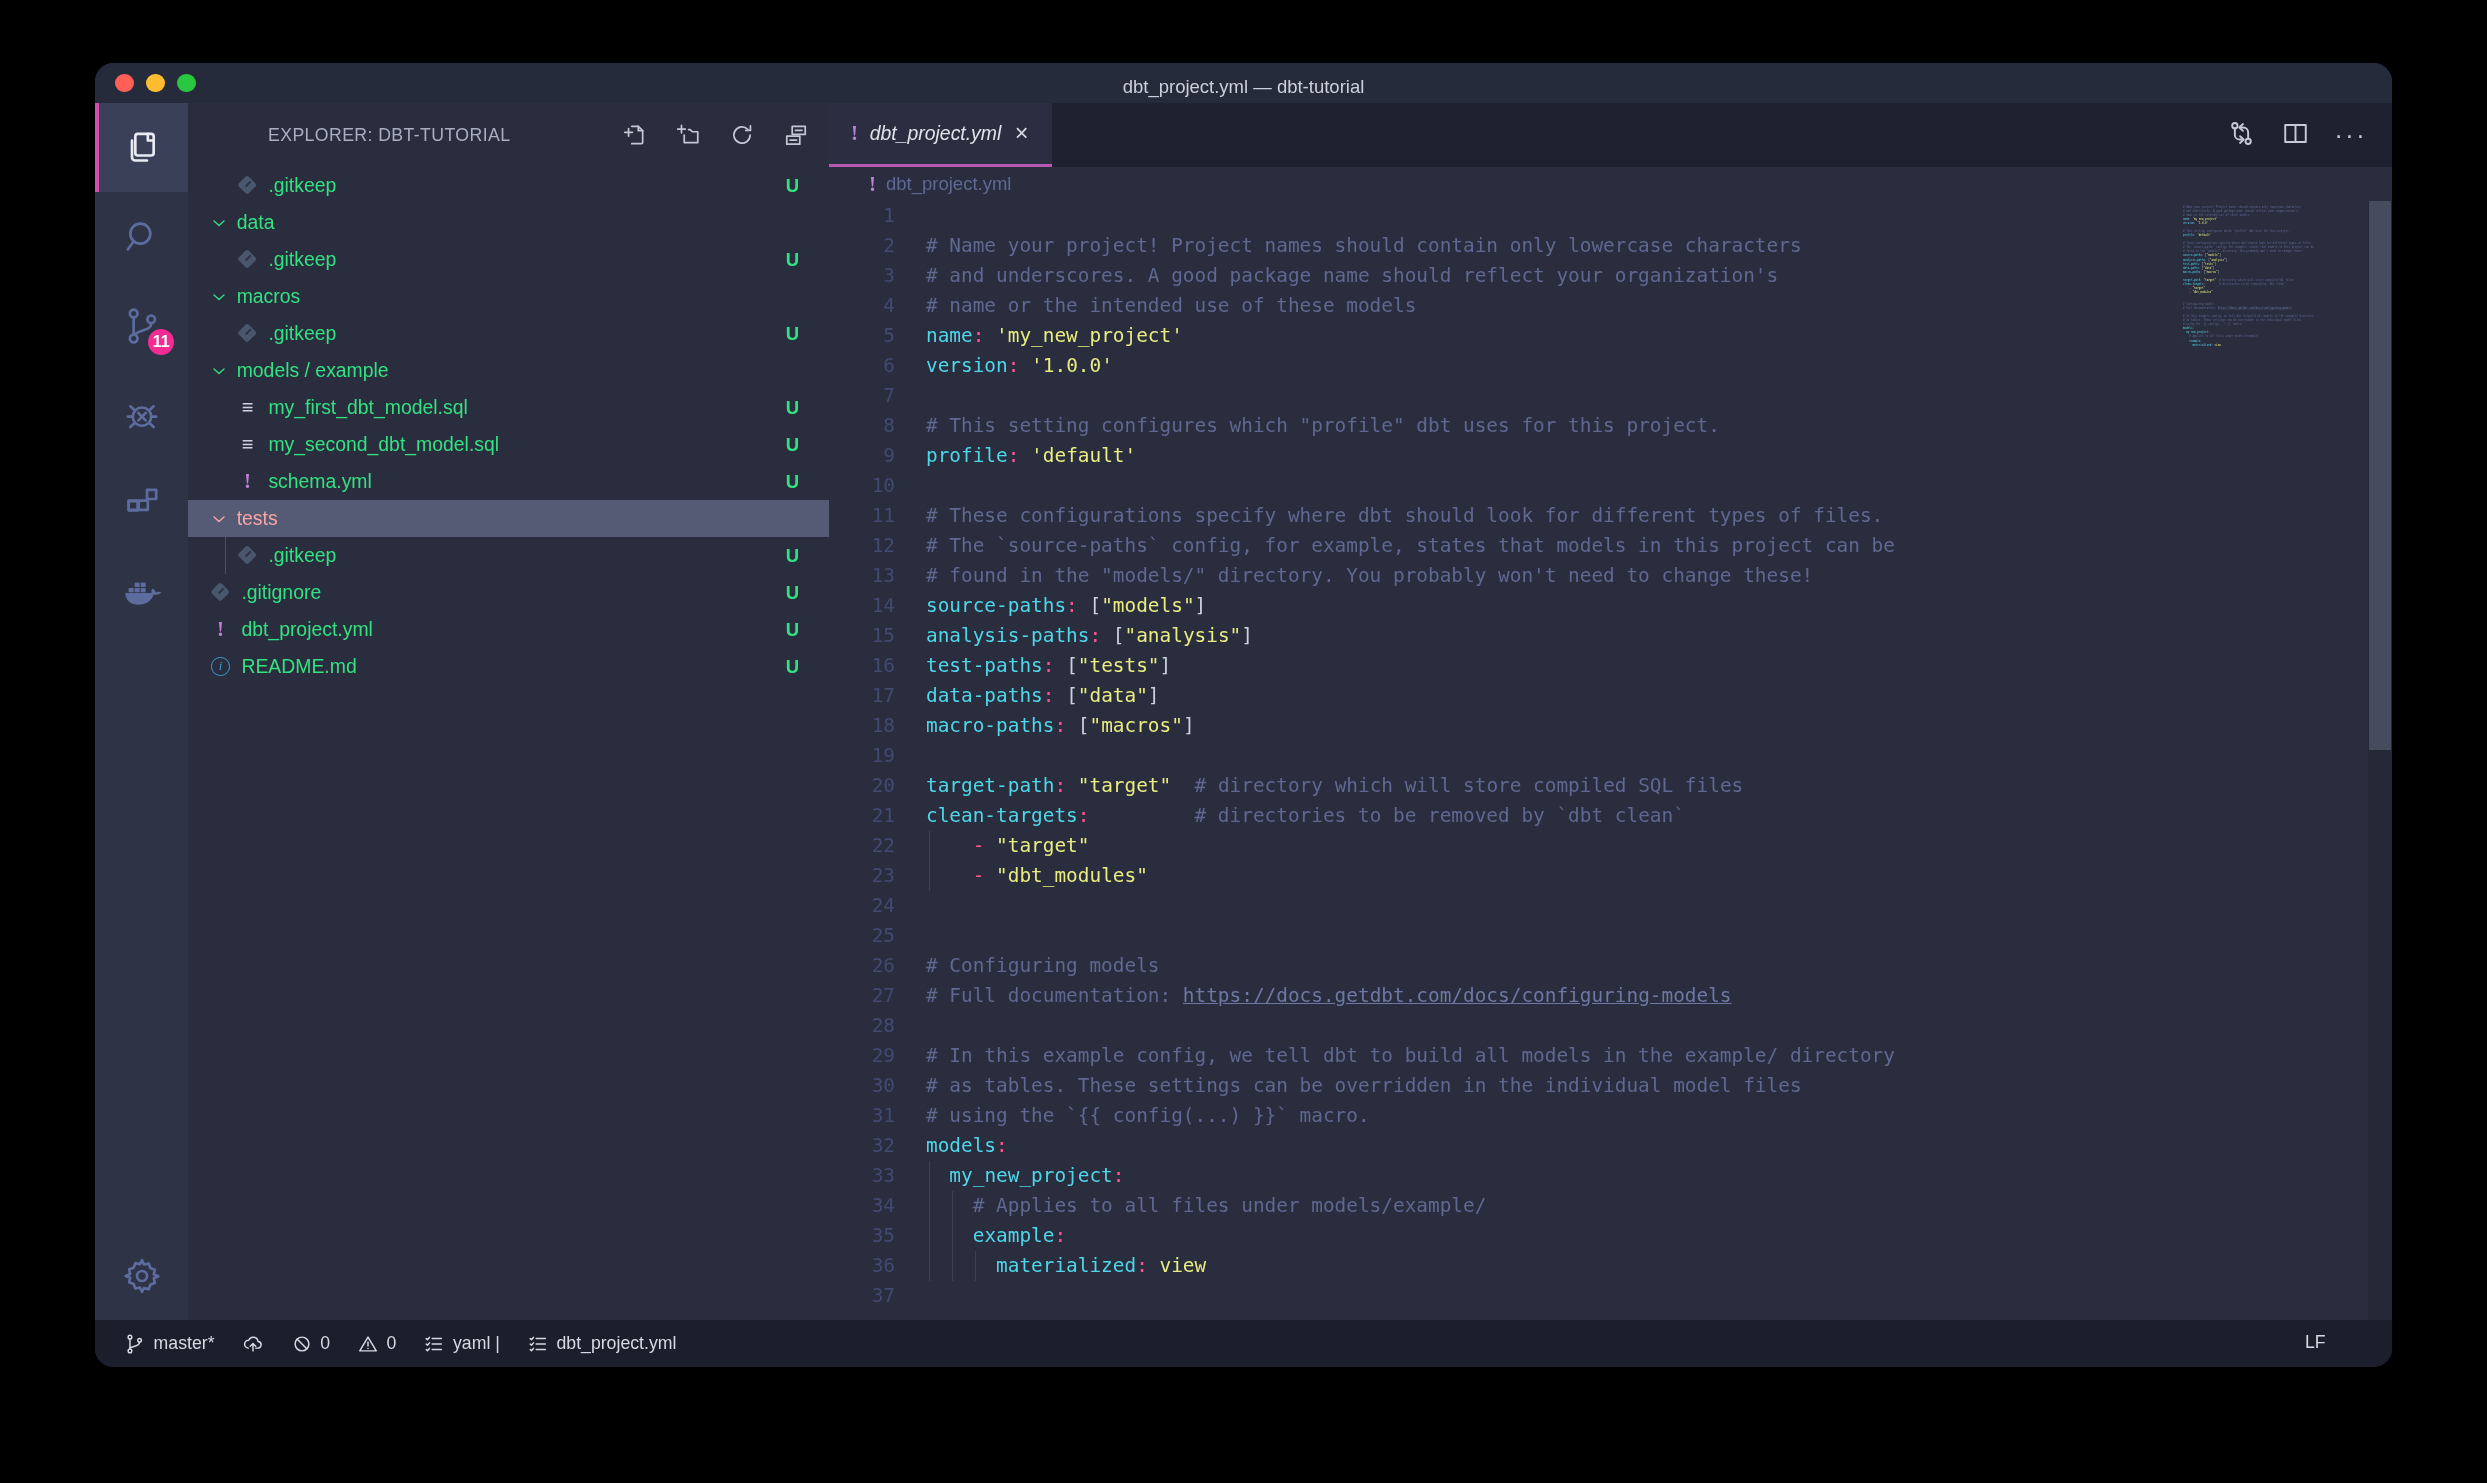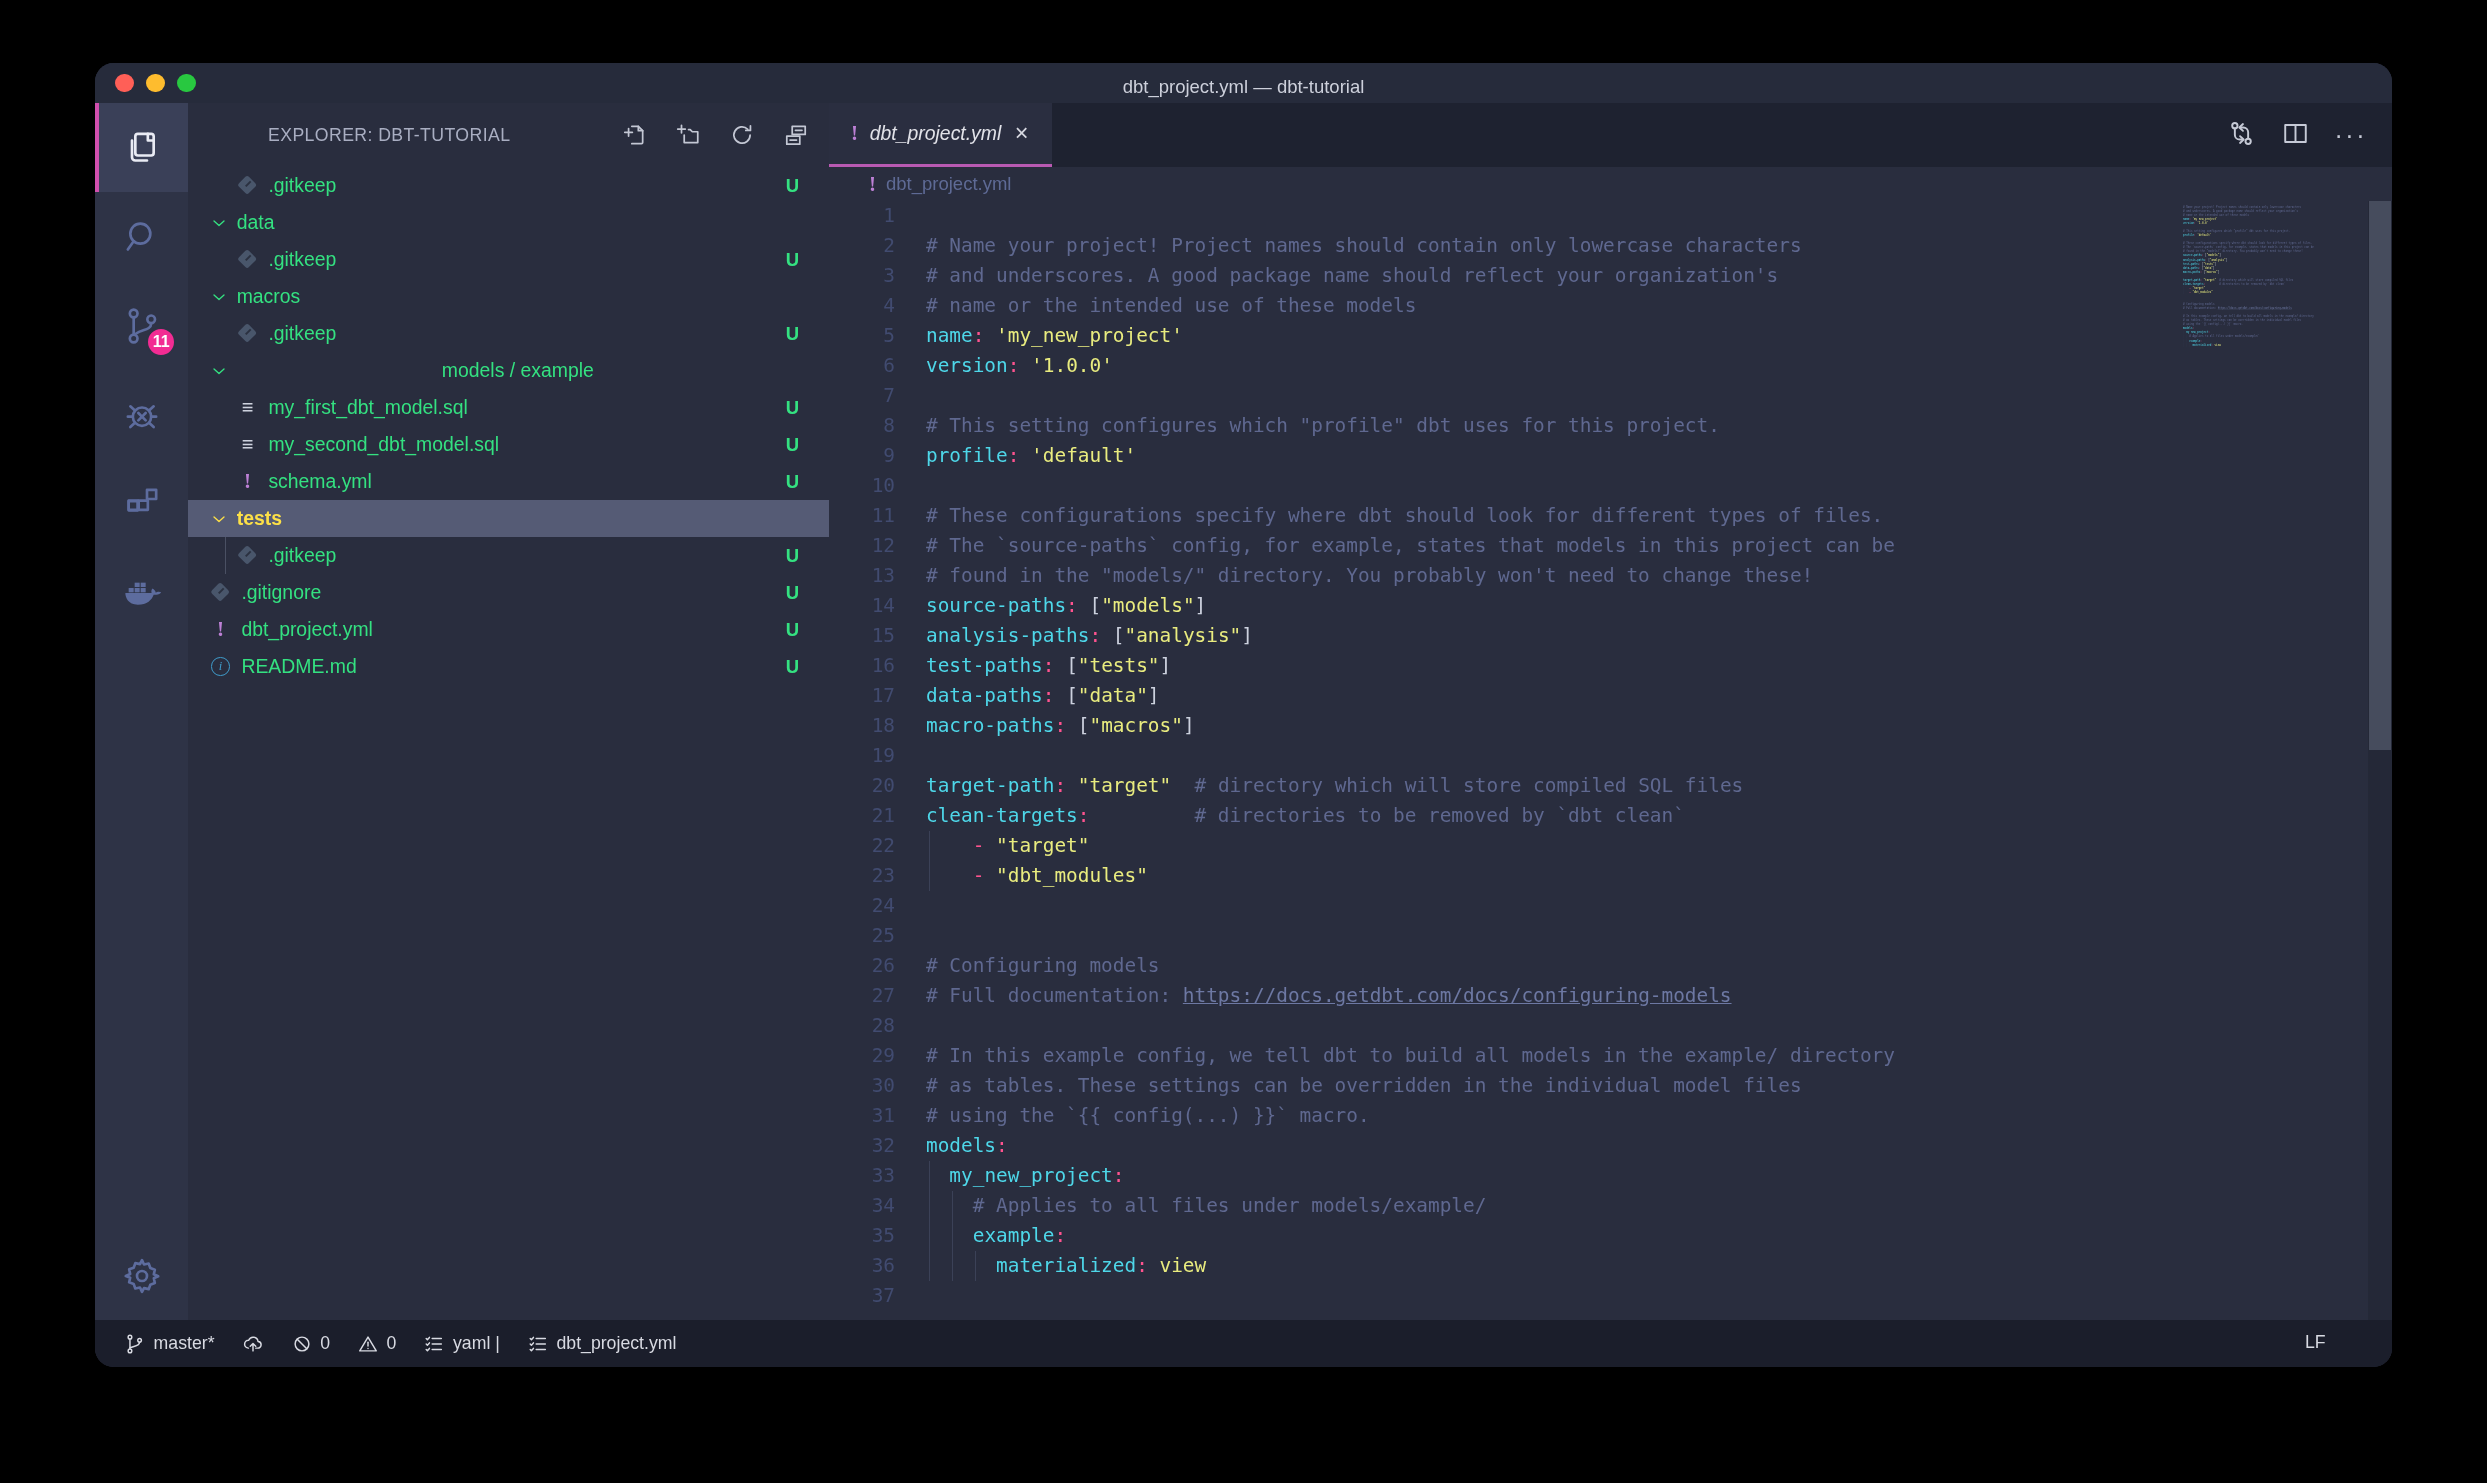--- a/index.html
+++ b/index.html
@@ -36,21 +36,21 @@
   
   .sidebar{width:641px;background:#292d3e;flex:0 0 auto;display:flex;flex-direction:column;}
   .sb-header{height:64px;display:flex;align-items:center;padding:0 15px 0 32px;flex:0 0 auto;margin-left:48px;}
   .sb-title{color:#a9aec2;font-size:17.7px;letter-spacing:0.4px;flex:1;}
   .sb-actions{display:flex;gap:17px;color:#c3c7d4;}
   .sb-actions .sb-act{width:37px;height:37px;display:flex;align-items:center;justify-content:center;border-radius:6.7px;}
   .sb-actions svg{width:26px;height:26px;}
 
   .tree{flex:1;}
   .tree-row{height:37px;display:flex;align-items:center;position:relative;color:#34e181;font-size:19.4px;}
-  .tree-row.selected{background:#555b75;color:#fde047;font-weight:bold;}
+  .tree-row.selected{background:#555b75;color:#fca5a5;}
   .tree-row .indentguide{position:absolute;top:0;bottom:0;width:0.8px;background:#4a5063;left:37px;}
   .tw-chev{width:22px;height:22px;flex:0 0 auto;margin-right:6.7px;display:flex;align-items:center;justify-content:center;}
   .tw-chev svg{width:20px;height:20px;}
   .tree-icon{width:25px;flex:0 0 auto;display:flex;align-items:center;justify-content:center;margin-right:8.4px;}
   .tree-label{flex:1;white-space:nowrap;overflow:hidden;}
   .tree-badge{flex:0 0 auto;margin-right:30px;font-size:18.5px;font-weight:bold;color:#34e181;}
   .badge-dot{width:11.8px;height:11.8px;border-radius:50%;background:#27a961;}
   .badge-dot.gray{background:#a2a7b6;}
   .icon-yaml{color:#bd80d6;font-weight:bold;font-size:21px;font-family:"Liberation Serif",serif;}
   .icon-git{width:14.3px;height:14.3px;background:#49566b;transform:rotate(45deg);border-radius:2.5px;position:relative;}
@@ -263,21 +263,21 @@
             <span class="tree-label">macros</span>
             <span class="tree-badge"><span class="badge-dot"></span></span>
           </div>
           <div class="tree-row" style="padding-left: 47px;">
             <span class="tree-icon">
               <span class="icon-git" style="display: inline-flex; align-items: center; justify-content: center;"></span>
             </span>
             <span class="tree-label">.gitkeep</span>
             <span class="tree-badge">U</span>
           </div>
-          <div class="tree-row" style="padding-left: 20px; text-align: center;">
+          <div class="tree-row" style="padding-left: 20px;">
             <span class="tw-chev">
               <svg class="ln" viewBox="0 0 24 24">
                 <path d="M6 9.5l6 5.5 6-5.5"></path>
               </svg>
             </span>
             <span class="tree-label">models / example</span>
             <span class="tree-badge"><span class="badge-dot"></span></span>
           </div>
           <div class="tree-row" style="padding-left: 47px;">
             <span class="tree-icon">

